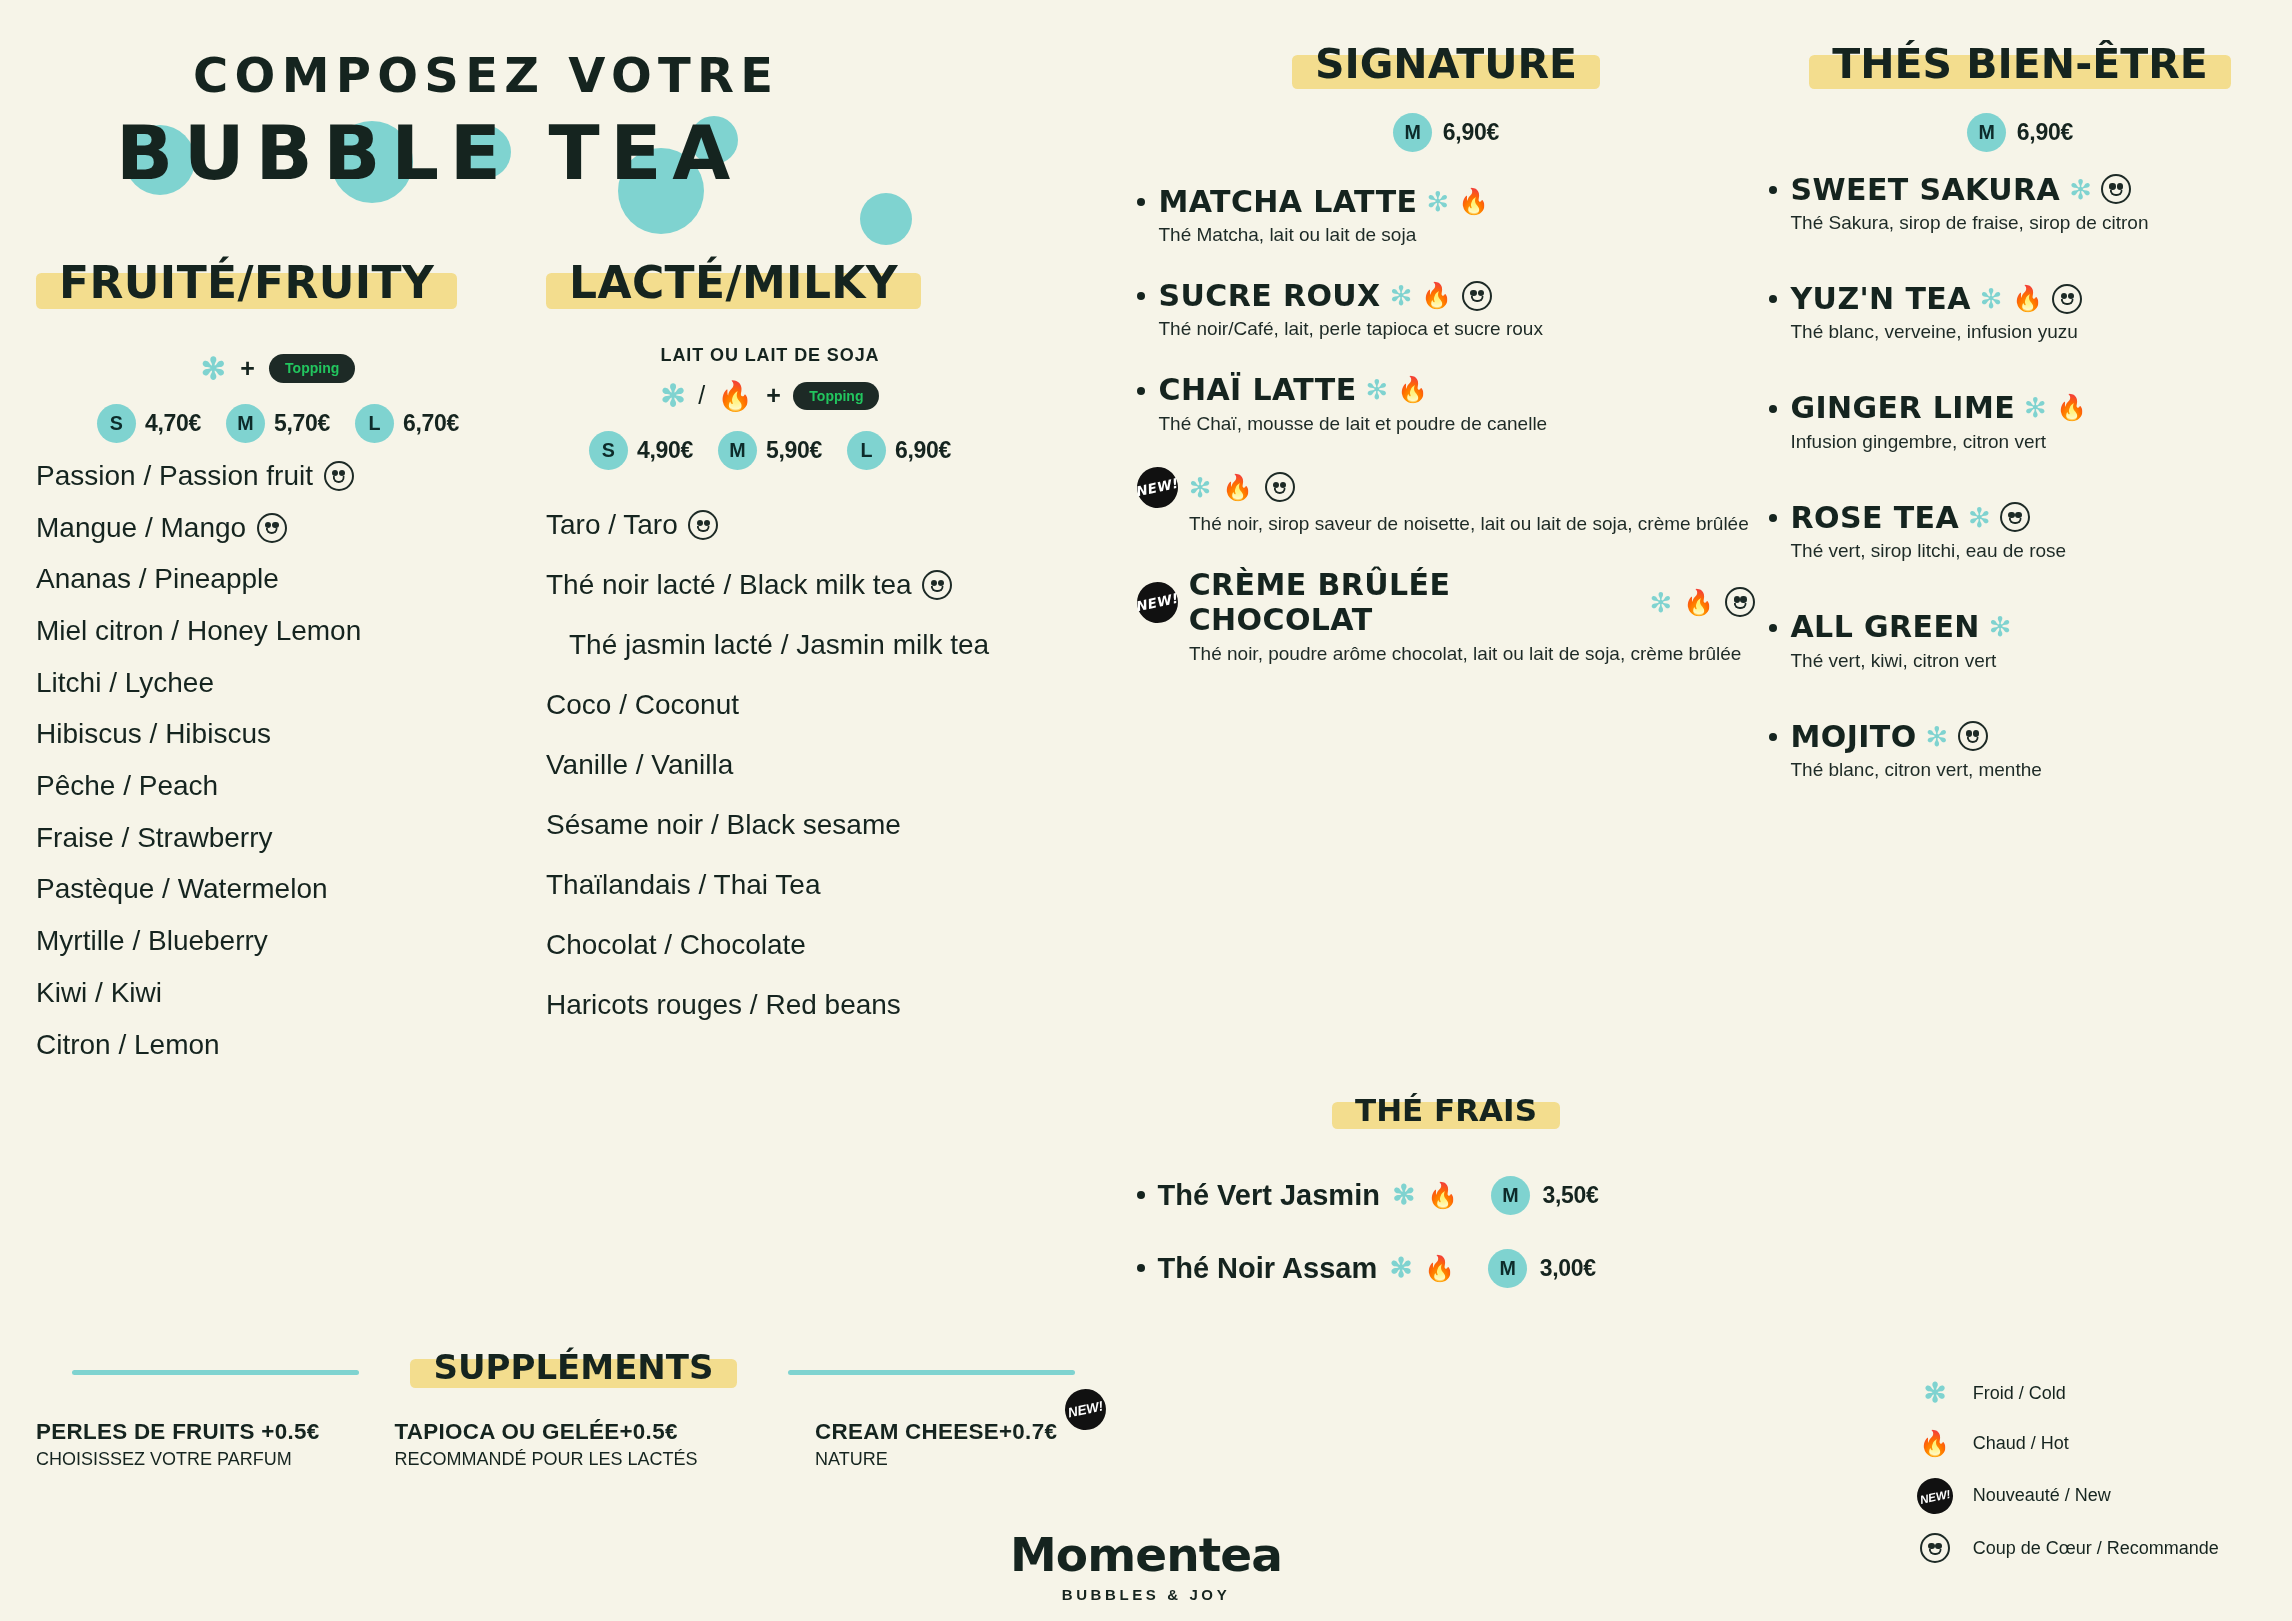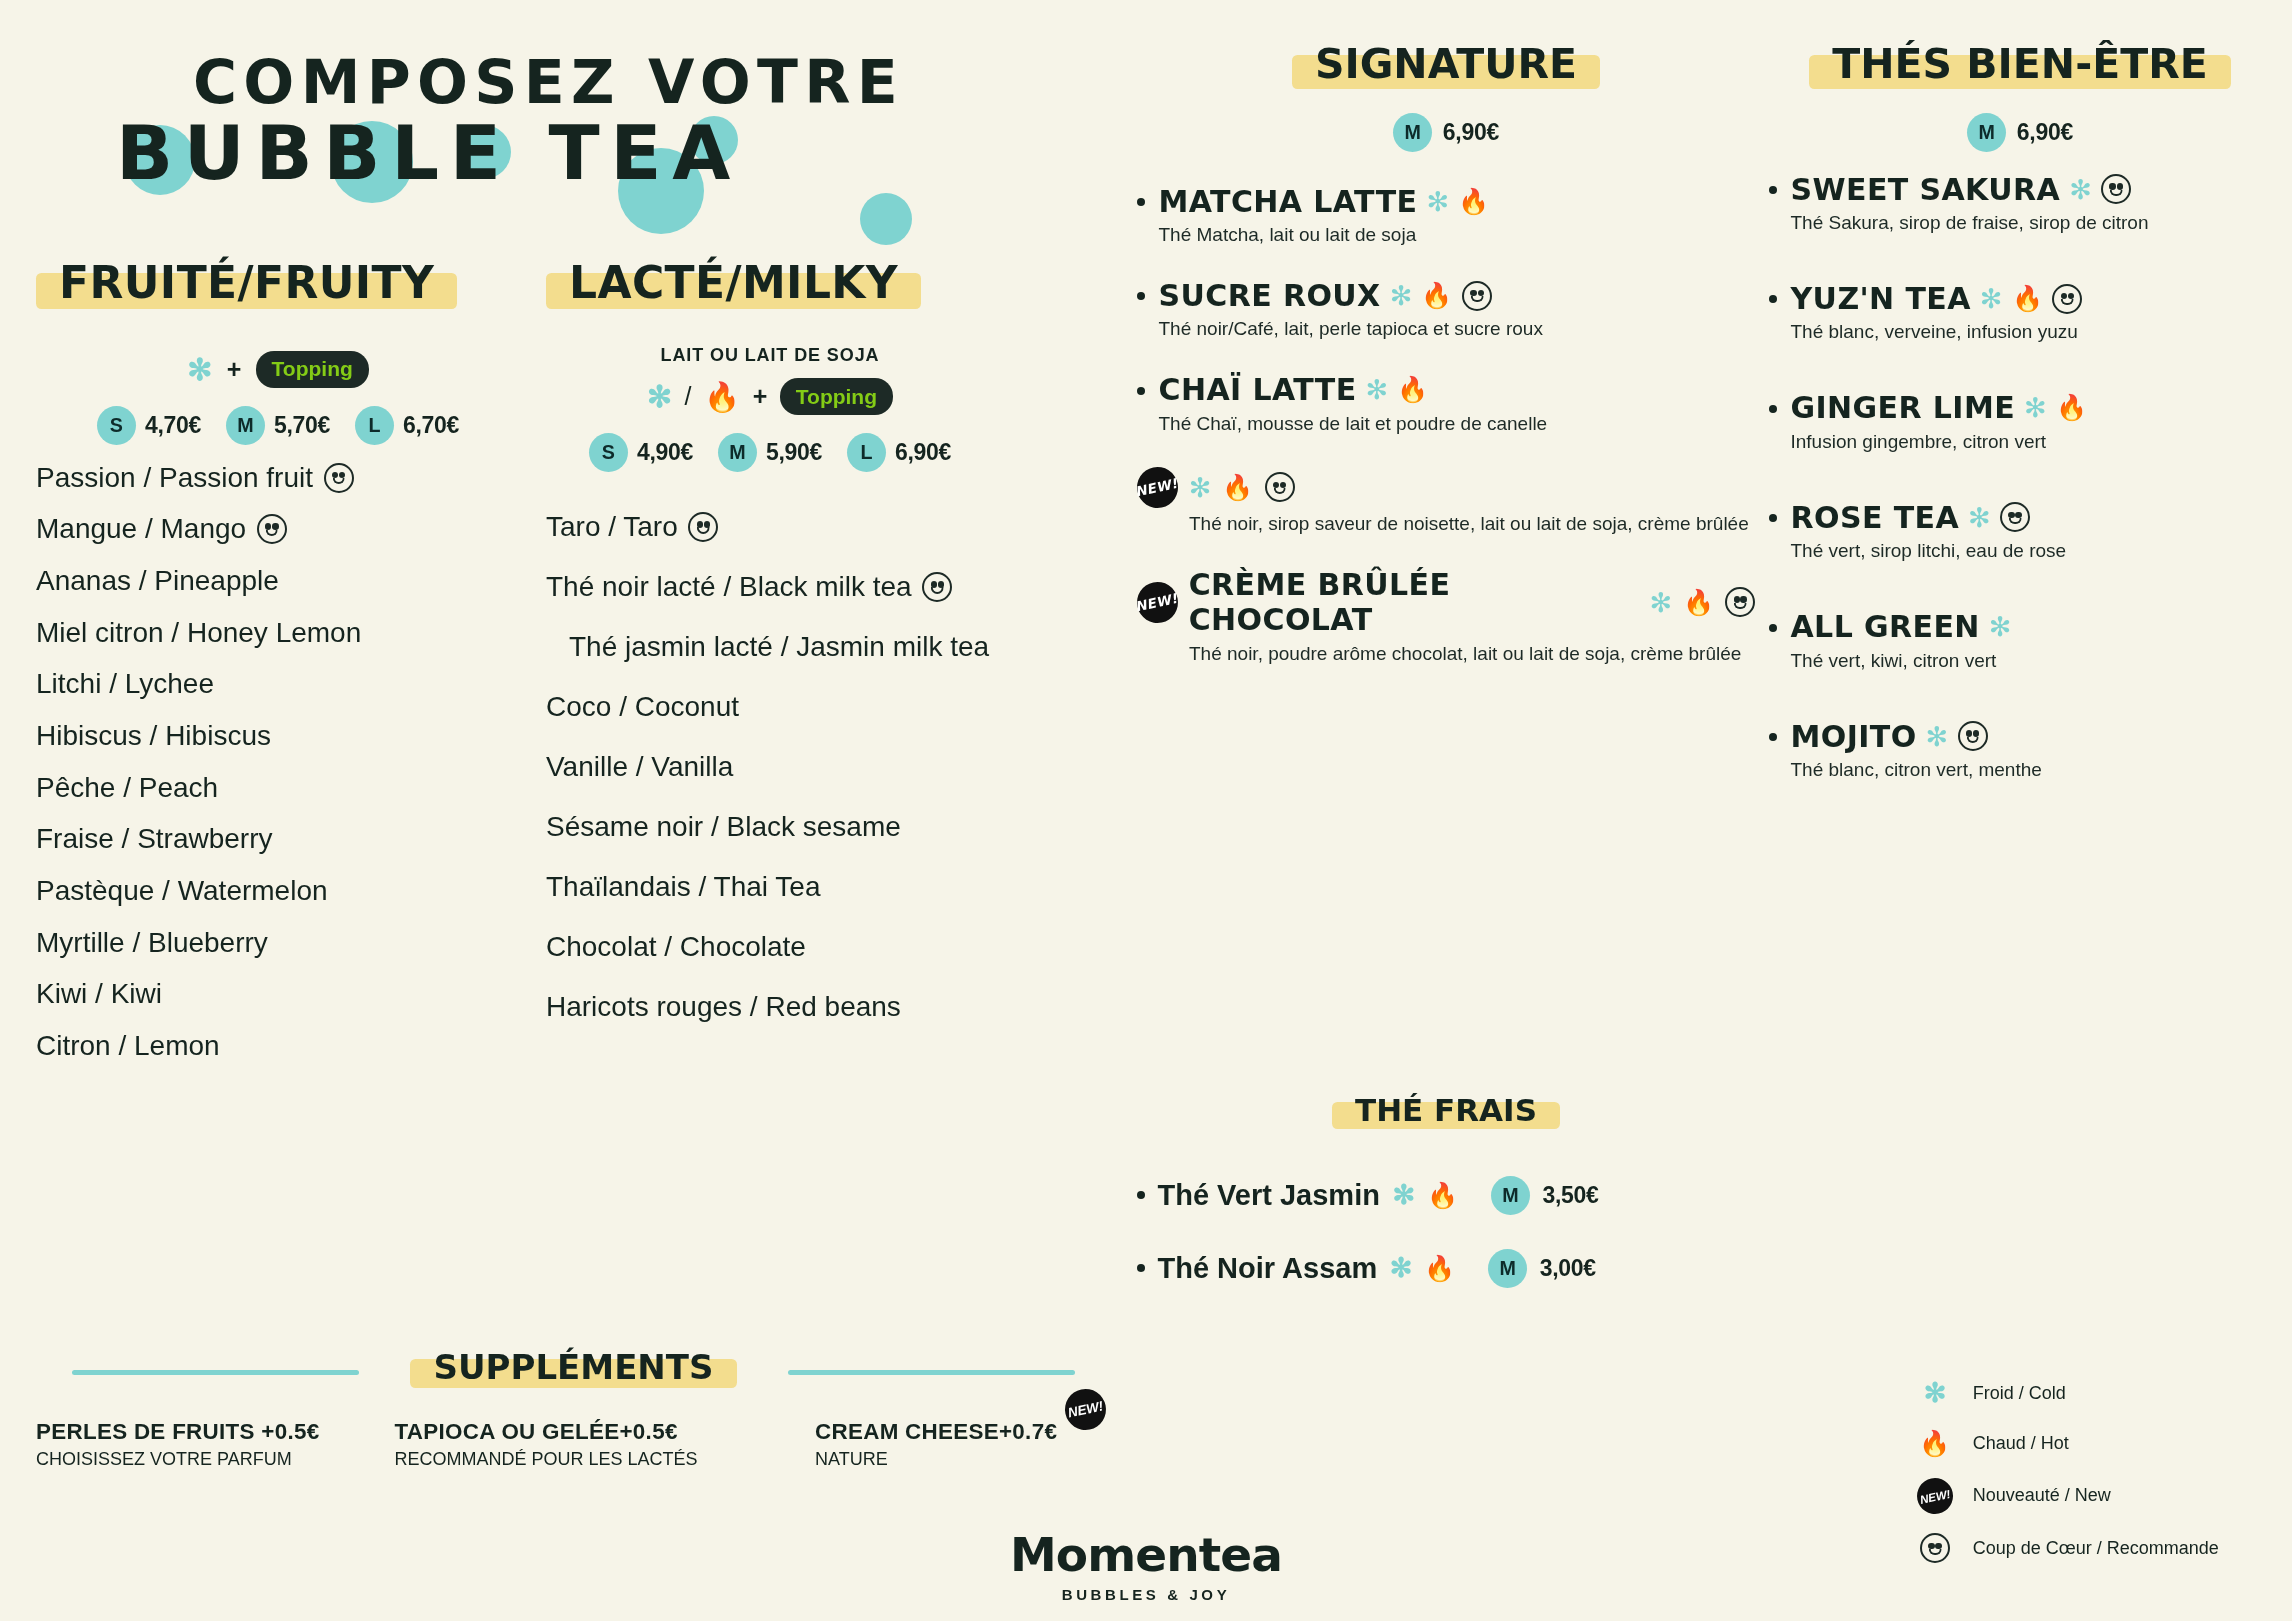--- a/index.html
+++ b/index.html
@@ -60,21 +60,21 @@
   .face i {
     position:absolute; bottom:6.3px; left:50%; transform:translateX(-50%);
     width:12.5px; height:6.3px; border:2.2px solid #1d2a26; border-top:none;
     border-radius:0 0 10.7px 10.7px;
   }
 
   
   .header { position:absolute; left:0; top:0; width:1057px; height:340px; }
   .compose {
     position:absolute; left:193px; top:47px;
-    font-size:60px; font-weight:bold; letter-spacing:6.3px;
+    font-size:48px; font-weight:bold; letter-spacing:6.3px;
     font-family:"DejaVu Sans", sans-serif;
   }
   .bubble-word {
     position:absolute; left:116px; top:109px;
     font-size:75px; font-weight:bold; letter-spacing:10.7px;
     font-family:"DejaVu Sans", sans-serif;
     z-index:3;
   }
   .dot { position:absolute; border-radius:50%; background:#7fd3d0; z-index:1; }
 
@@ -82,22 +82,22 @@
     font-size:44px; font-weight:bold; letter-spacing:0.4px;
     font-family:"DejaVu Sans", sans-serif;
   }
 
   
   .col-fruit { position:absolute; left:36px; top:253px; width:519px; }
   .col-milky { position:absolute; left:546px; top:253px; width:502px; }
 
   .size-row { display:flex; align-items:center; gap:12.5px; margin-top:9px; }
   .topping-chip {
-    background:#1d2a26; color:#84cc16; border-radius:18px;
-    padding:6.3px 16px; font-size:21px; font-weight:bold;
+    background:#1d2a26; color:#22c55e; border-radius:18px;
+    padding:6.3px 16px; font-size:14px; font-weight:bold;
   }
   .plus { font-size:25px; font-weight:bold; }
 
   .item-list { margin-top:23px; }
   .item-list li {
     list-style:none; font-size:28px; margin:0 0 19.7px 0;
     display:flex; align-items:center; gap:10.7px;
     font-family:"Liberation Sans", sans-serif;
   }
   .item-list { padding:0; }

